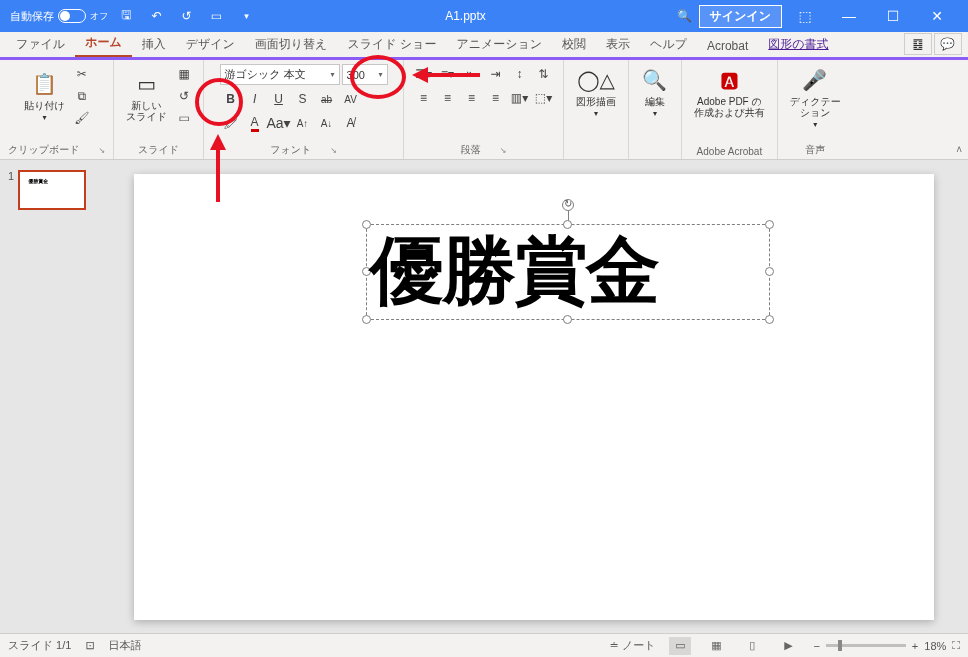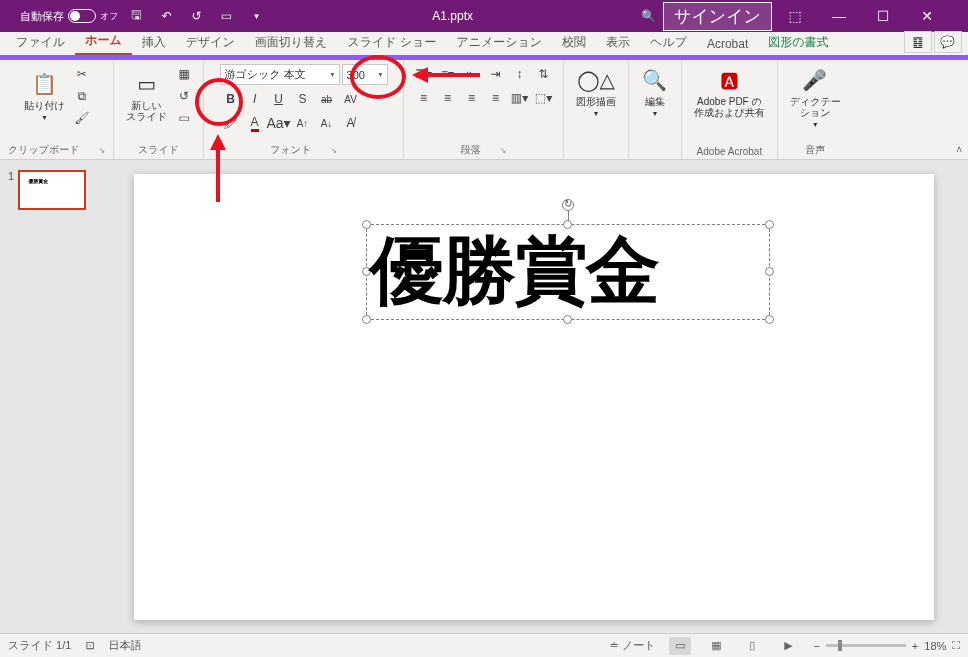--- a/index.html
+++ b/index.html
@@ -1,32 +1,32 @@
 <!DOCTYPE html>
 <html><head>
 <meta charset="utf-8">
 <style>
   * { box-sizing: border-box; margin:0; padding:0; font-family: "Yu Gothic UI", "Meiryo", sans-serif; }
   body { width:968px; height:657px; background:#e6e6e6; overflow:hidden; position:relative; font-size:12px; color:#333;}
   
-  .titlebar { height:32px; background:#701a75; color:#fff; display:flex; align-items:center; padding:0 20px; }
+  .titlebar { height:32px; background:#3b82f6; color:#fff; display:flex; align-items:center; padding:0 10px; }
   .titlebar .left { display:flex; align-items:center; gap:6px;}
   .autosave { display:flex; align-items:center; gap:4px; font-size:11px;}
   .pill { width:28px; height:14px; border:1px solid #fff; border-radius:7px; position:relative;}
   .pill::before{content:""; position:absolute; left:1px; top:1px; width:10px;height:10px;border-radius:50%; background:#fff;}
   .qat-btn { width:24px; height:24px; display:flex; align-items:center; justify-content:center; color:#fff;}
   .title-center { flex:1; text-align:center; font-size:12px; }
   .titlebar .right { display:flex; align-items:center; gap:2px;}
-  .signin { border:1px solid #fff; padding:2px 10px; font-size:17px; background:rgba(255,255,255,0.15);}
+  .signin { border:1px solid #fff; padding:2px 10px; font-size:12px; background:rgba(255,255,255,0.15);font-weight:bold;}
   .winbtn { width:42px; height:30px; display:flex; align-items:center; justify-content:center; color:#fff; font-size:14px;}
   
-  .tabs { height:28px; background:#f3f2f1; display:flex; align-items:flex-end; padding-left:6px; border-bottom:5px solid #8b5cf6;}
+  .tabs { height:28px; background:#f3f2f1; display:flex; align-items:flex-end; padding-left:6px; border-bottom:3px solid #8b5cf6;}
   .tab { padding:5px 10px 4px; font-size:12px; color:#555; cursor:pointer;}
   .tab.active { color:#b7472a; border-bottom:2px solid #b7472a; font-weight:600;}
-  .tab.contextual { color:#15803d;}
+  .tab.contextual { color:#4c1d95;text-decoration:underline;}
   .tabs-right { margin-left:auto; display:flex; gap:2px; padding-right:6px;}
   .tabs-right .icobox{ width:28px; height:22px; border:1px solid #d0cecc; display:flex;align-items:center;justify-content:center; margin-bottom:2px;}
   
   .ribbon { height:100px; background:#f3f2f1; border-bottom:1px solid #d0cecc; display:flex; position:relative;}
   .group { border-right:1px solid #d9d7d6; padding:4px 8px 2px; display:flex; flex-direction:column; align-items:center; justify-content:space-between;}
   .group-label { font-size:10px; color:#666; text-align:center; padding-top:2px; width:100%; display:flex; justify-content:center; align-items:center; gap:19px;}
   .dlaunch{ font-size:8px; color:#888;}
   .btncol { display:flex; flex-direction:column; gap:2px; align-items:center;}
   .row { display:flex; align-items:center; gap:2px;}
   .rb { width:22px; height:20px; display:flex; align-items:center; justify-content:center; border:1px solid transparent; font-size:12px; color:#444;}

